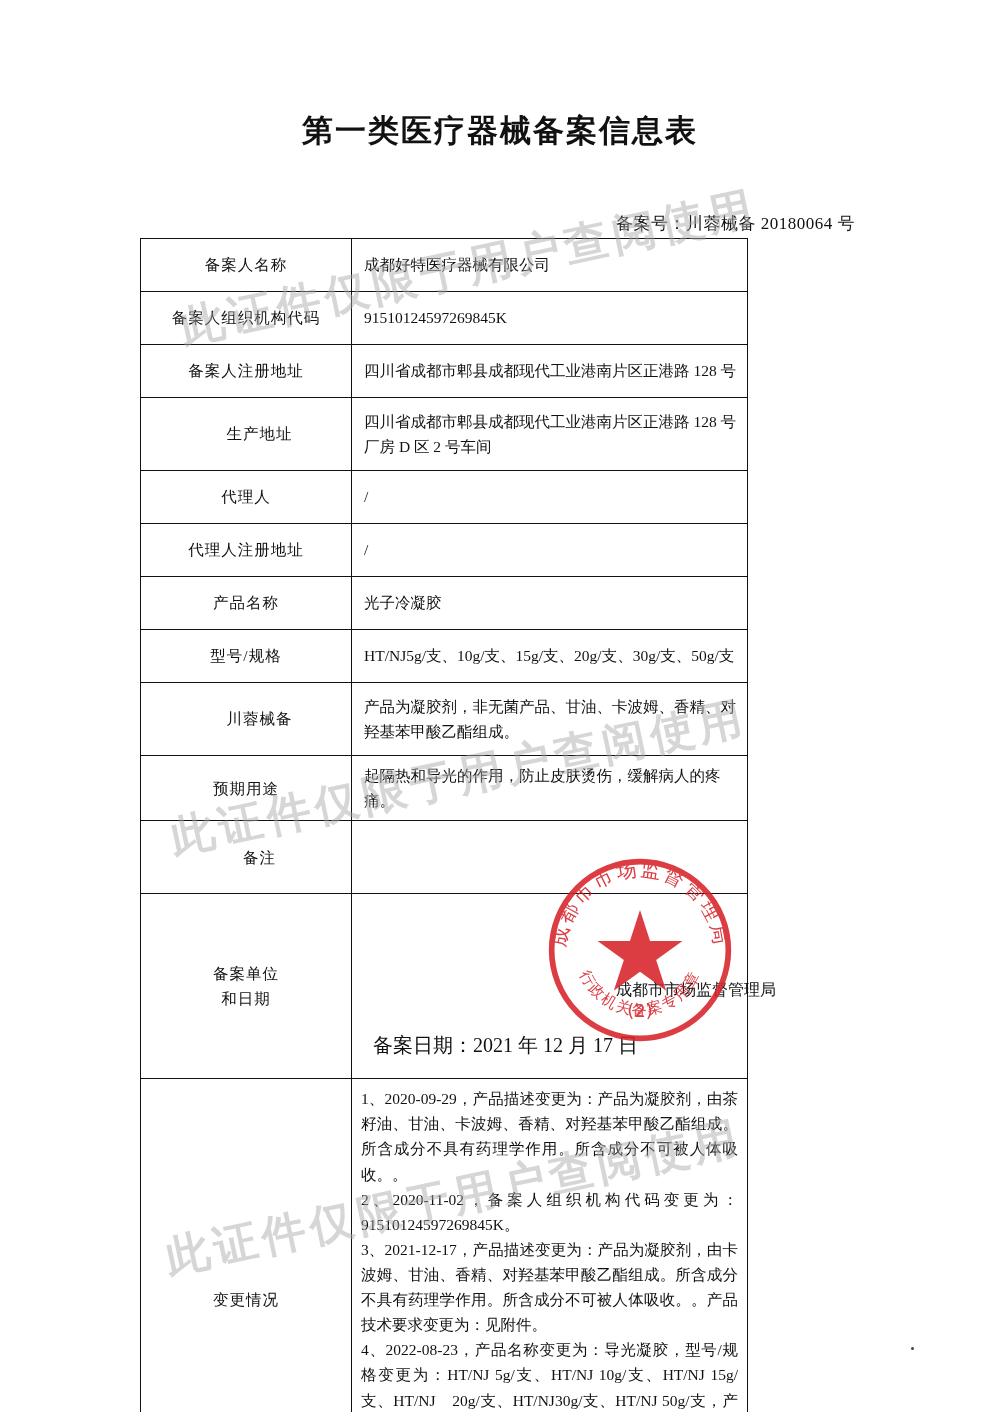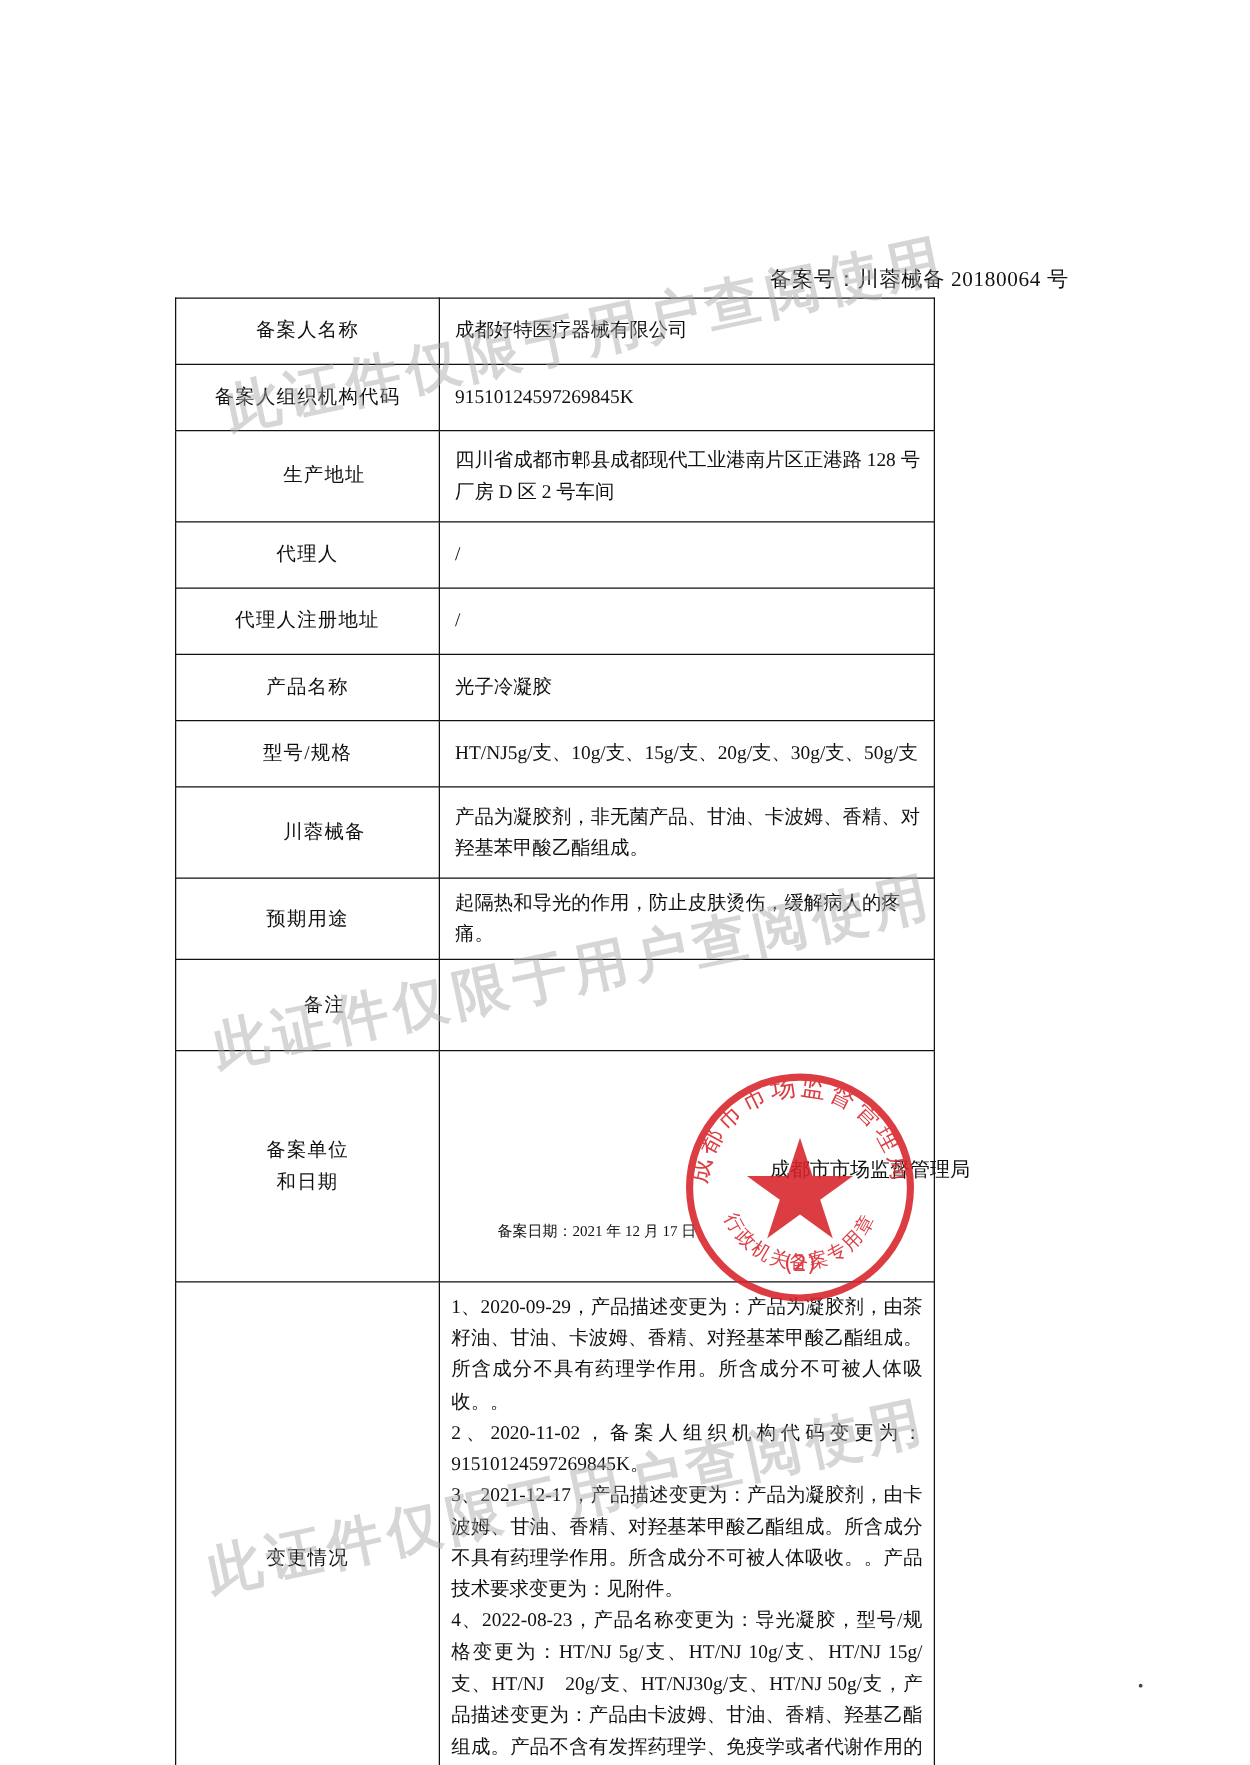--- a/index.html
+++ b/index.html
@@ -92,24 +92,23 @@
     left: 255px;
     top: 76px;
     font-size: 16px;
     color: #111;
     white-space: nowrap;
   }
   .stamp-date {
     position: absolute;
     left: 12px;
     top: 128px;
-    font-size: 12px;
-    color: #111;
-    white-space: nowrap;
-    margin-left: 25px;
+    font-size: 20px;
+    color: #111;
+    white-space: nowrap;
   }
   .label-two-line {
     line-height: 2.1;
   }
 
   .changes-cell {
     padding: 10px 12px 12px 12px;
     font-size: 15.2px;
     line-height: 1.75;
     text-align: justify;
@@ -156,32 +155,37 @@
     height: 3px;
     background: #444;
     border-radius: 50%;
   }
 </style>
 </head>
 <body>
 
 <div class="page">
 
+  <h1 class="doc-title">第一类医疗器械备案信息表</h1>
 
   <div class="record-no-line">备案号：川蓉械备 20180064 号</div>
 
   <table class="form-table">
     <tbody>
       <tr class="row-norm">
         <td class="label">备案人名称</td>
         <td class="value">成都好特医疗器械有限公司</td>
       </tr>
       <tr class="row-norm">
         <td class="label">备案人组织机构代码</td>
         <td class="value">91510124597269845K</td>
+      </tr>
+      <tr class="row-norm">
+        <td class="label">备案人注册地址</td>
+        <td class="value">四川省成都市郫县成都现代工业港南片区正港路 128 号</td>
       </tr>
       <tr class="row-tall">
         <td class="label">生产地址</td>
         <td class="value">四川省成都市郫县成都现代工业港南片区正港路 128 号厂房 D 区 2 号车间</td>
       </tr>
       <tr class="row-norm">
         <td class="label">代理人</td>
         <td class="value">/</td>
       </tr>
       <tr class="row-norm">

